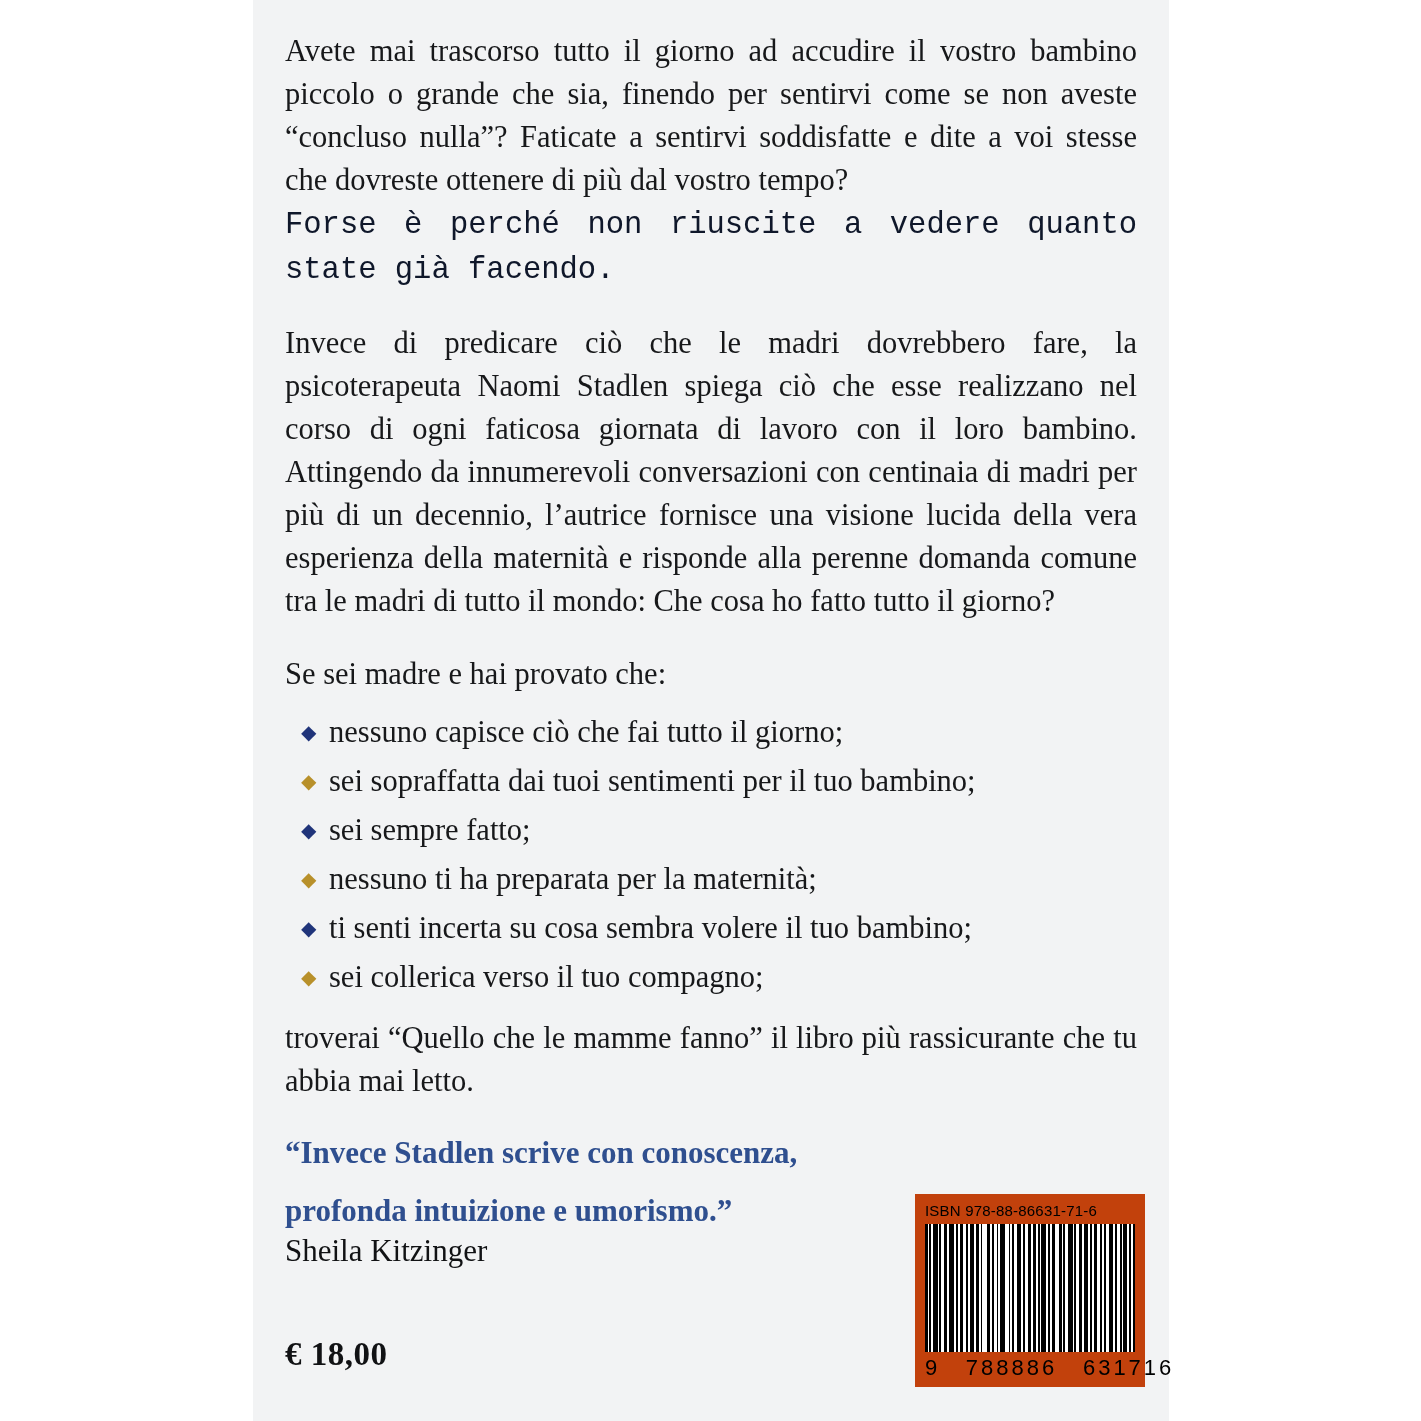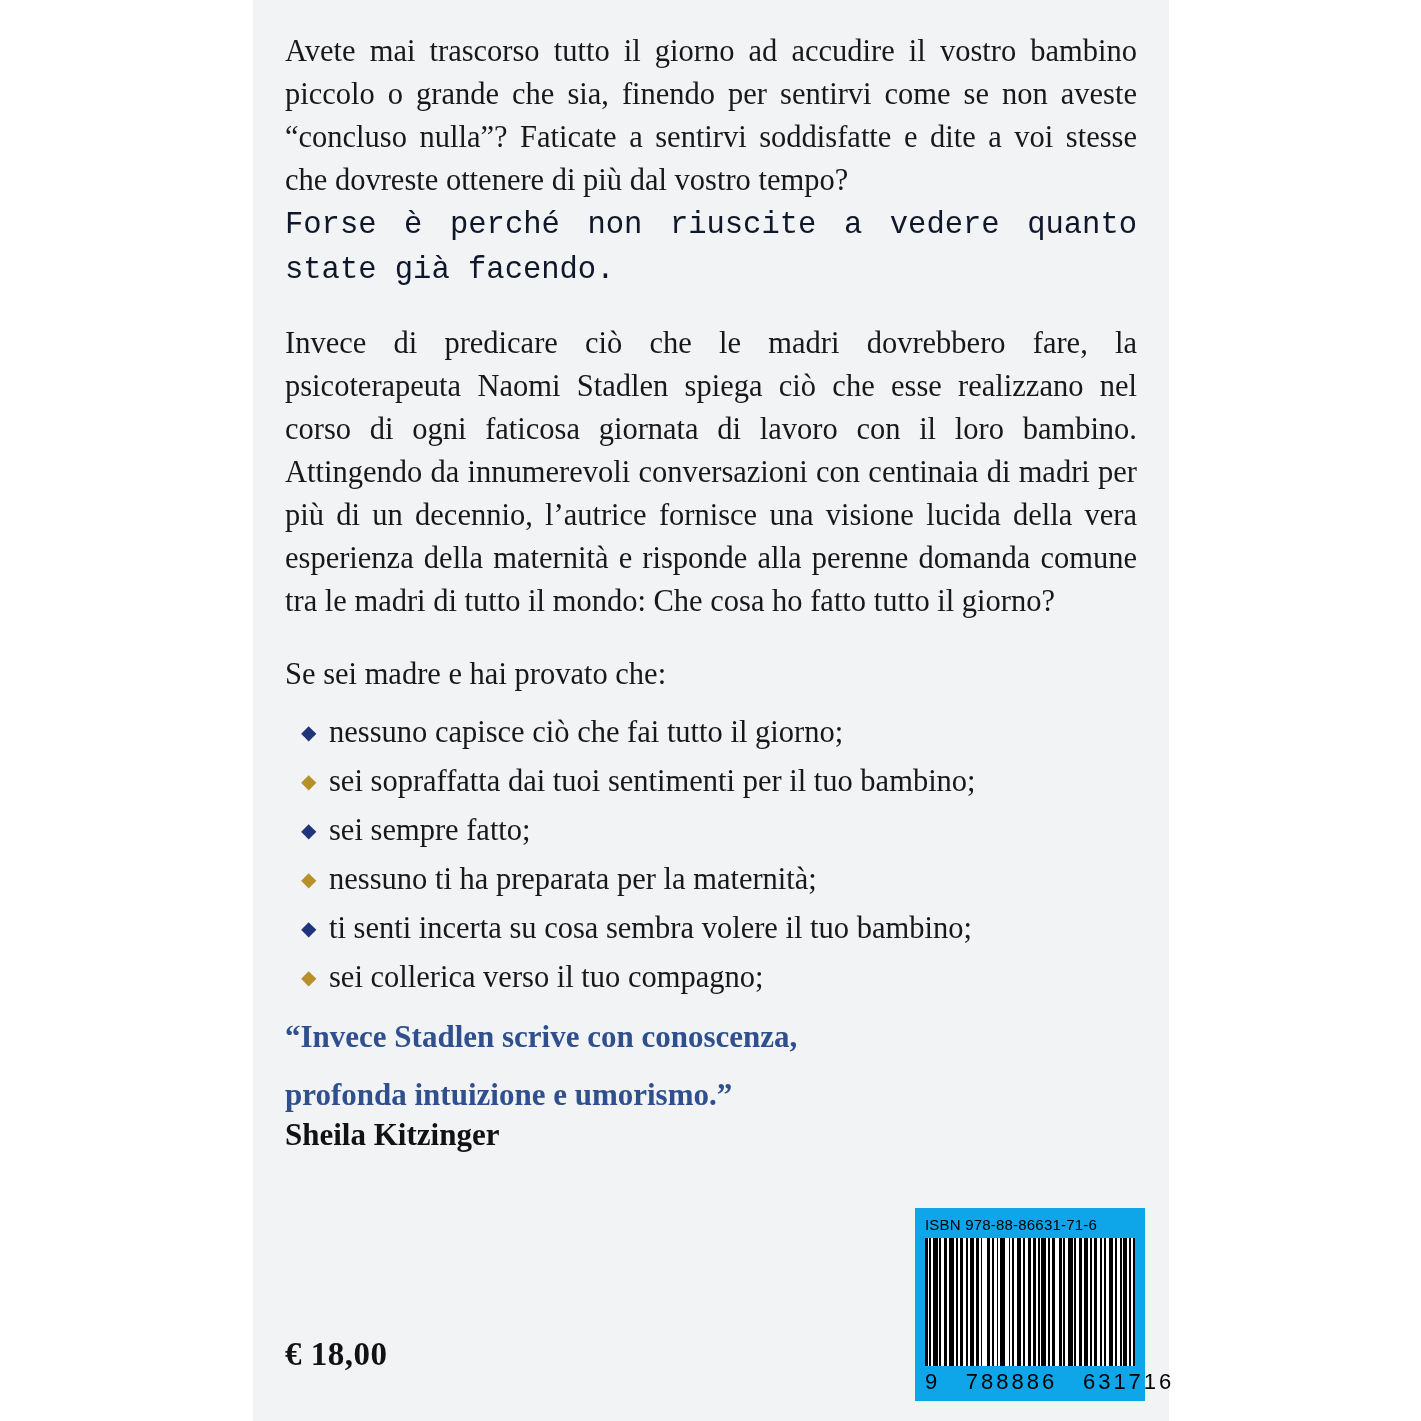--- a/index.html
+++ b/index.html
@@ -63,40 +63,40 @@
   .b-gold { color: #b8902a; }
   .quote {
     color: #2f4f8f;
     font-weight: bold;
     font-size: 31px;
     line-height: 40px;
     margin: 18px 0 0 0;
   }
   .quote-author {
     color: #111214;
-    font-weight: bold;
+    font-weight: normal;
     font-size: 31px;
     line-height: 40px;
     margin: 0;
   }
   .price {
     position: absolute;
     left: 32px;
     bottom: 48px;
     font-size: 33px;
     font-weight: bold;
     color: #111214;
     letter-spacing: 0.5px;
   }
   .barcode-box {
     position: absolute;
     right: 24px;
-    bottom: 20px;
+    bottom: 34px;
     width: 230px;
-    background: #0ea5e9;
+    background: #c2410c;
     padding: 8px 10px 6px 10px;
     box-sizing: border-box;
   }
   .isbn-text {
     font-family: "Liberation Sans", sans-serif;
     font-size: 15px;
     color: #000;
     margin-bottom: 5px;
     letter-spacing: 0.2px;
     white-space: nowrap;
@@ -157,20 +157,21 @@
       <li>
         <span class="bullet-mark b-blue">◆</span>
         <span>ti senti incerta su cosa sembra volere il tuo bambino;</span>
       </li>
       <li>
         <span class="bullet-mark b-gold">◆</span>
         <span>sei collerica verso il tuo compagno;</span>
       </li>
     </ul>
 
+    <p class="body-text para">troverai “Quello che le mamme fanno” il libro più rassicurante che tu abbia mai letto.</p>
 
     <p class="quote">“Invece Stadlen scrive con conoscenza,</p>
     <p class="quote">profonda intuizione e umorismo.”</p>
     <p class="quote-author">Sheila Kitzinger</p>
 
     <div class="price">€ 18,00</div>
 
     <div class="barcode-box">
       <div class="isbn-text">ISBN 978-88-86631-71-6</div>
       <div class="bars">

